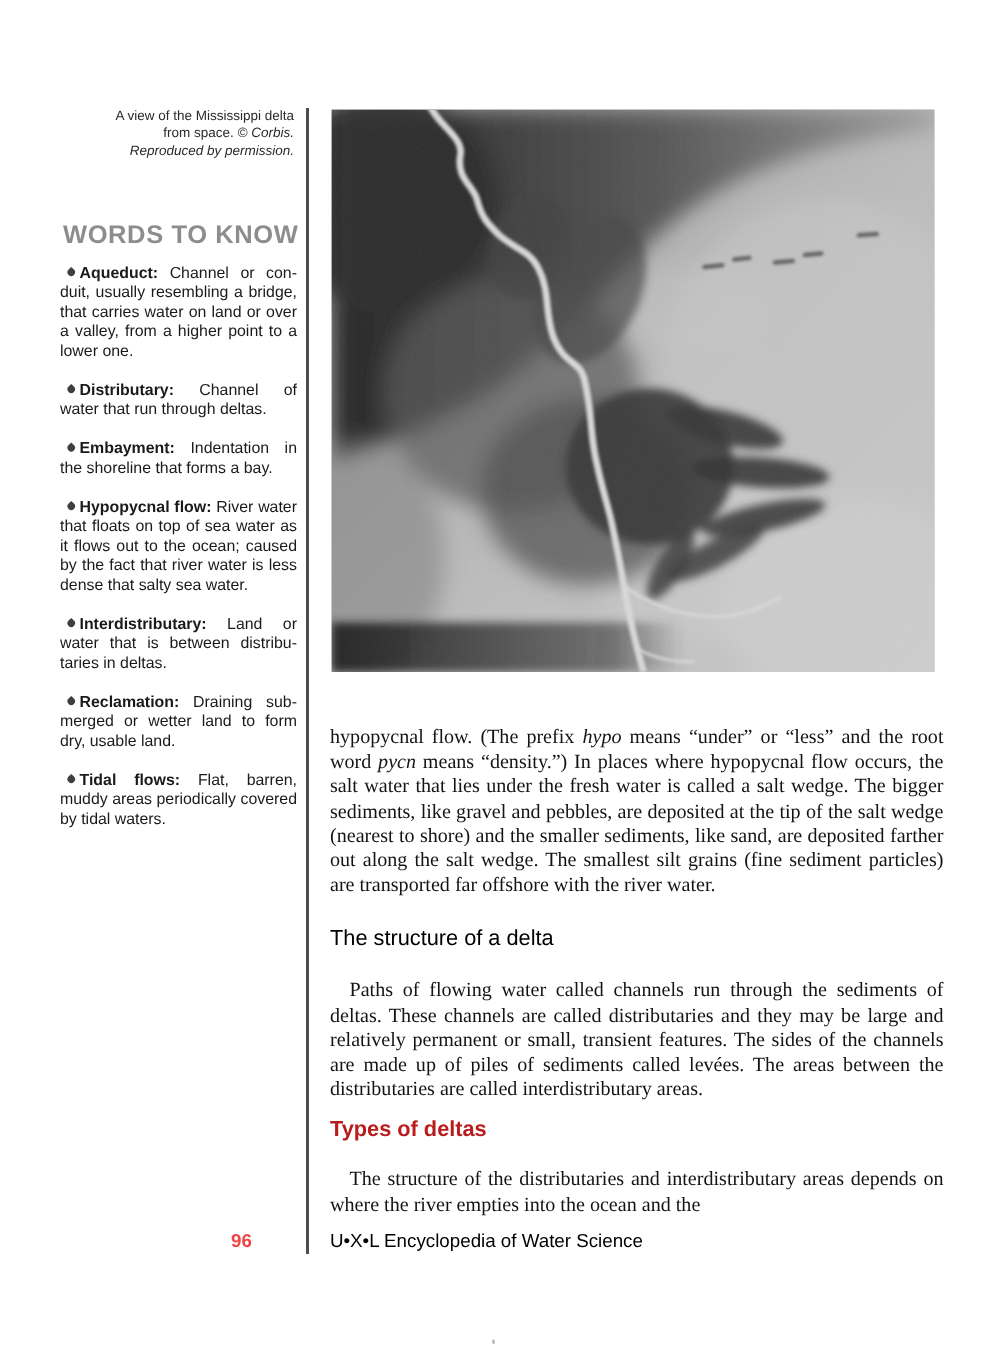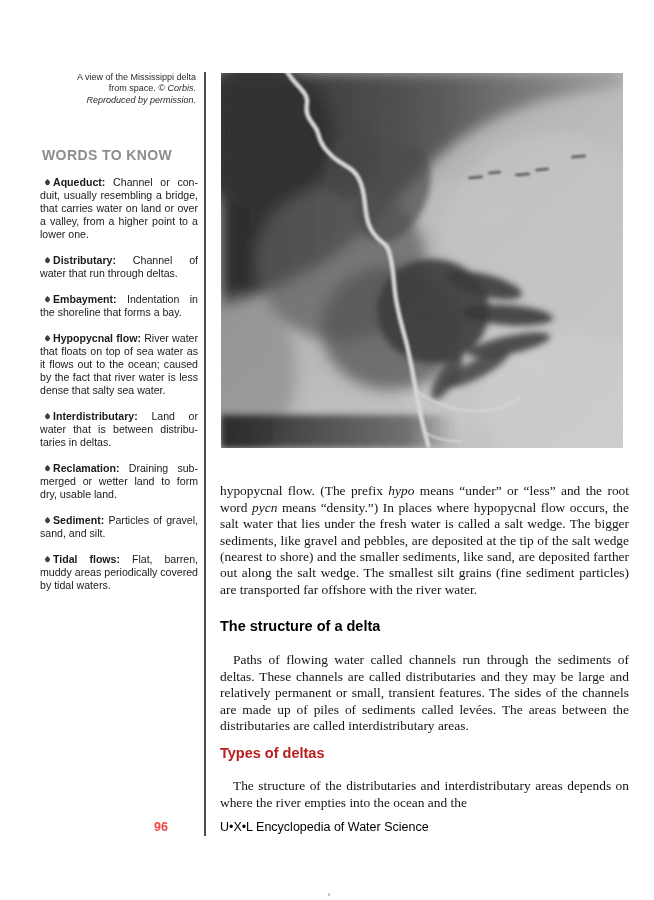--- a/index.html
+++ b/index.html
@@ -7,21 +7,21 @@
     width:654px;height:900px;position:relative;background:#ffffff;
     font-family:"Liberation Sans",sans-serif;color:#1a1a1a;overflow:hidden;
   }
   .caption{
     position:absolute;left:40px;top:72px;width:156px;
     text-align:right;font-size:9px;line-height:11.4px;color:#2a2a2a;
   }
   .caption .it{font-style:italic;}
   .words-header{
     position:absolute;left:42px;top:147px;
-    font-size:14px;font-weight:bold;color:#8d8d8d;letter-spacing:.4px;
+    font-size:17px;font-weight:bold;color:#8d8d8d;letter-spacing:.4px;
   }
   .glossary{
     position:absolute;left:40px;top:176px;width:158px;
     font-size:10.6px;line-height:13px;text-align:justify;hyphens:manual;
   }
   .entry{margin:0 0 13px 0;text-indent:5px;}
   .entry b{font-weight:bold;}
   .drop{
     display:inline-block;width:5px;height:5px;background:#3f3f3f;
     border-radius:0 50% 50% 50%;transform:rotate(45deg);
@@ -34,21 +34,21 @@
     position:absolute;left:221px;top:73px;width:402px;height:375px;background:#b5b5b5;overflow:hidden;
   }
   .photo svg{display:block;}
   .bodycopy{
     position:absolute;left:220px;width:409px;
     font-family:"Liberation Serif",serif;font-size:13.4px;line-height:16.4px;
     text-align:justify;color:#141414;hyphens:manual;
   }
   .bodycopy .it{font-style:italic;}
   .para1{top:470px;}
-  .h1a{position:absolute;left:220px;top:618px;font-size:14.5px;font-weight:bold;color:#000;}
+  .h1a{position:absolute;left:220px;top:618px;font-size:14.5px;font-weight:normal;color:#000;}
   .para2{top:639px;}
   .para2 .firstline, .para3 .firstline{display:inline-block;width:13px;}
   .h1b{position:absolute;left:220px;top:745px;font-size:14.5px;font-weight:bold;color:#b91c1c;}
   .para3{top:765px;}
   .pagenum{
     position:absolute;left:130px;top:820px;width:62px;text-align:center;
     font-size:12.5px;font-weight:bold;color:#ef4444;
   }
   .footer-title{
     position:absolute;left:220px;top:820px;font-size:12.5px;font-weight:normal;color:#000;
@@ -68,21 +68,20 @@
 
 <div class="words-header">WORDS TO KNOW</div>
 
 <div class="glossary">
   <p class="entry"><span class="drop"></span><b>Aqueduct:</b> <span>Channel or con­duit, usually resembling a bridge, that carries water on land or over a valley, from a higher point to a lower one.</span></p>
   <p class="entry"><span class="drop"></span><b>Distributary:</b> <span>Channel of water that run through deltas.</span></p>
   <p class="entry"><span class="drop"></span><b>Embayment:</b> <span>Indentation in the shoreline that forms a bay.</span></p>
   <p class="entry"><span class="drop"></span><b>Hypopycnal flow:</b> <span>River water that floats on top of sea water as it flows out to the ocean; caused by the fact that river water is less dense that salty sea water.</span></p>
   <p class="entry"><span class="drop"></span><b>Interdistributary:</b> <span>Land or water that is between distribu­taries in deltas.</span></p>
   <p class="entry"><span class="drop"></span><b>Reclamation:</b> <span>Draining sub­merged or wetter land to form dry, usable land.</span></p>
-  <p class="entry"><span class="drop"></span><b>Sediment:</b> <span>Particles of grav­el, sand, and silt.</span></p>
   <p class="entry"><span class="drop"></span><b>Tidal flows:</b> <span>Flat, barren, muddy areas periodically cov­ered by tidal waters.</span></p>
 </div>
 
 <div class="divider"></div>
 
 <div class="photo">
   <svg width="402" height="375" viewBox="0 0 402 375" xmlns="http://www.w3.org/2000/svg">
     <defs>
       <linearGradient id="baseGrad" x1="0" y1="0" x2="1" y2="1">
         <stop offset="0" stop-color="#9d9d9d"></stop>

